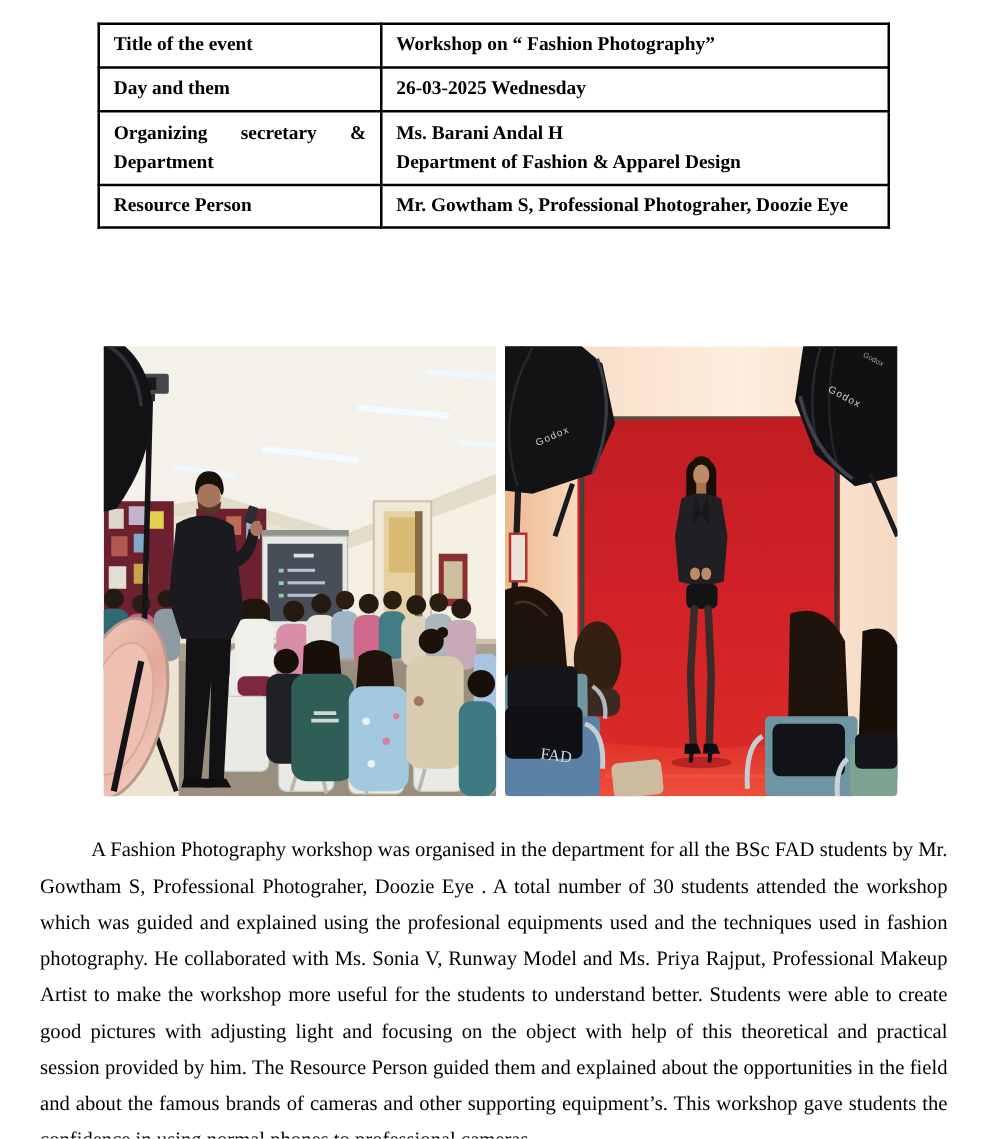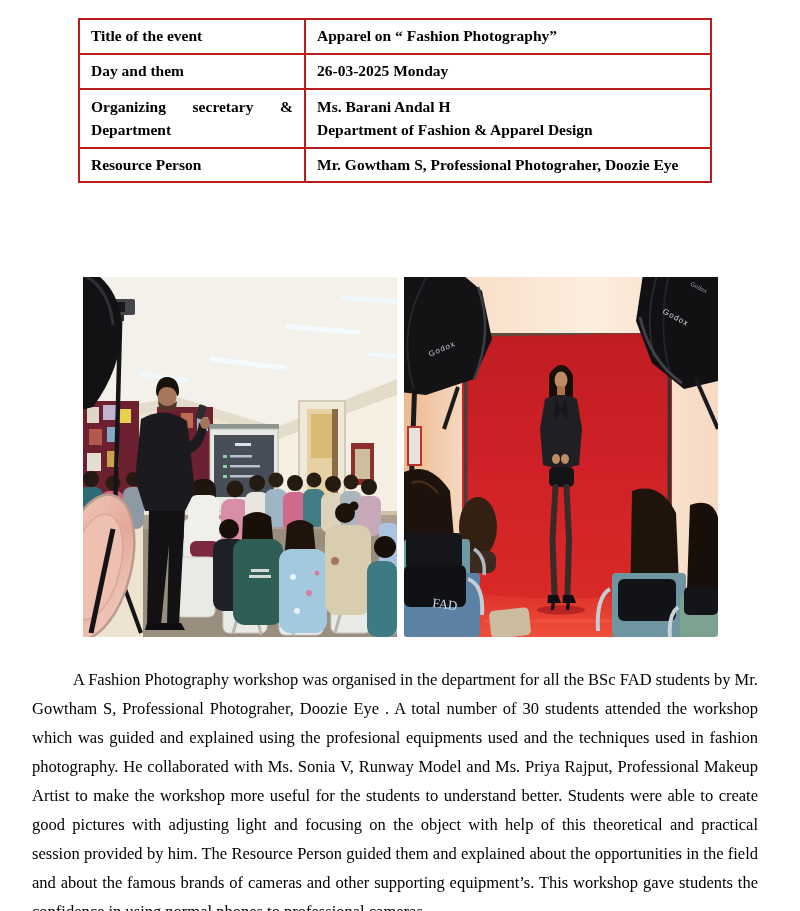--- a/index.html
+++ b/index.html
@@ -6,21 +6,21 @@
   .page{
     position:relative; width:800px; height:911px; background:#ffffff;
     font-family:"Liberation Serif", serif; color:#000; overflow:hidden;
   }
   
   table.info{
     position:absolute; left:78px; top:18px; width:634px;
     border-collapse:collapse; table-layout:fixed;
   }
   table.info td{
-    border:2px solid #b91c1c; font-weight:bold; font-size:15.5px;
+    border:2px solid #000000; font-weight:bold; font-size:15.5px;
     padding:3px 11px; vertical-align:middle; line-height:1.45;
   }
   td.lbl{ width:202px; }
   tr.r1 td, tr.r2 td, tr.r3 td{ height:27px; }
   tr.r4 td{ height:51px;margin-top:32px; }
   tr.r5 td{ height:26px; }
   tr.r6 td{ height:29px; }
   td.lbl.justify{ text-align:justify; }
   .val-line{ display:block; }
   
@@ -39,25 +39,25 @@
 </style>
 </head>
 <body>
 
 <div class="page">
 
   <table class="info">
     <tbody>
       <tr class="r1">
         <td class="lbl">Title of the event</td>
-        <td>Apparel on “ Fashion Photography”</td>
+        <td>Workshop on “ Fashion Photography”</td>
       </tr>
       <tr class="r2">
         <td class="lbl">Day and them</td>
-        <td>26-03-2025 Monday</td>
+        <td>26-03-2025 Wednesday</td>
       </tr>
       <tr class="r4">
         <td class="lbl justify">Organizing secretary &amp; Department</td>
         <td>
           <span class="val-line">Ms. Barani Andal H</span>
           <span class="val-line">Department of Fashion &amp; Apparel Design</span>
         </td>
       </tr>
       <tr class="r5">
         <td class="lbl">Resource Person</td>

